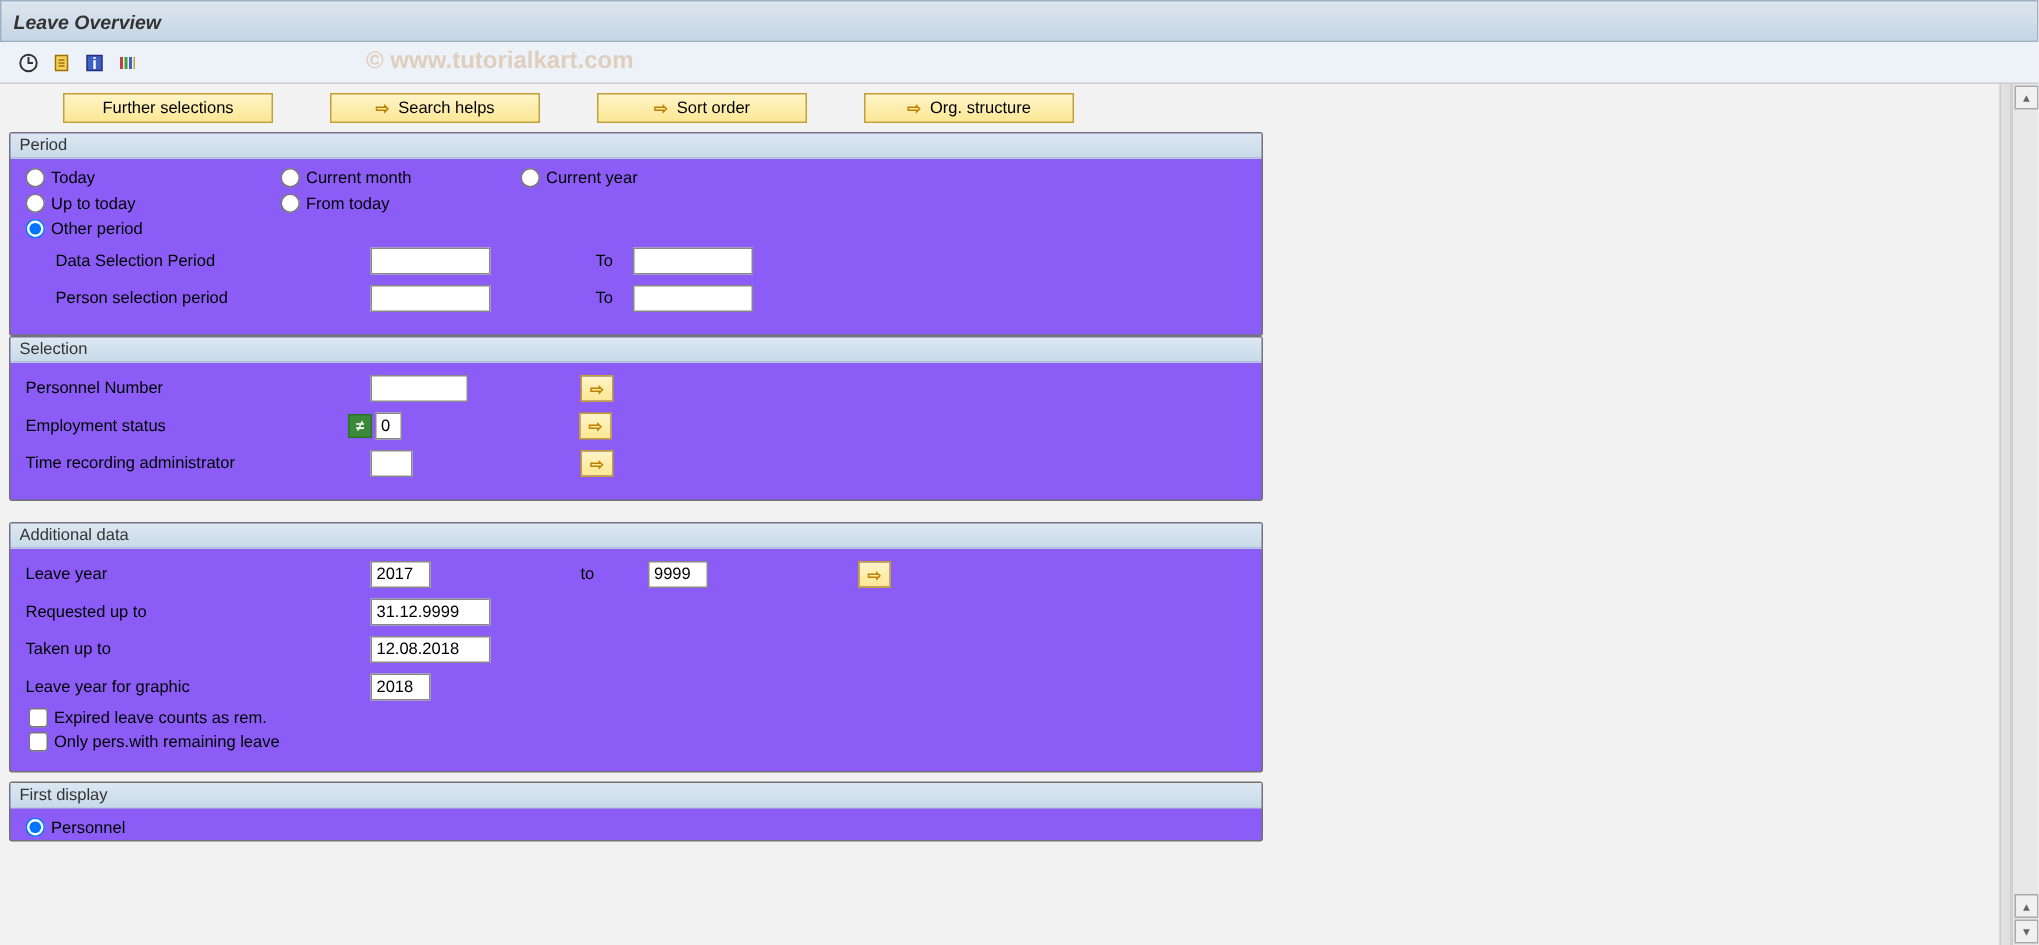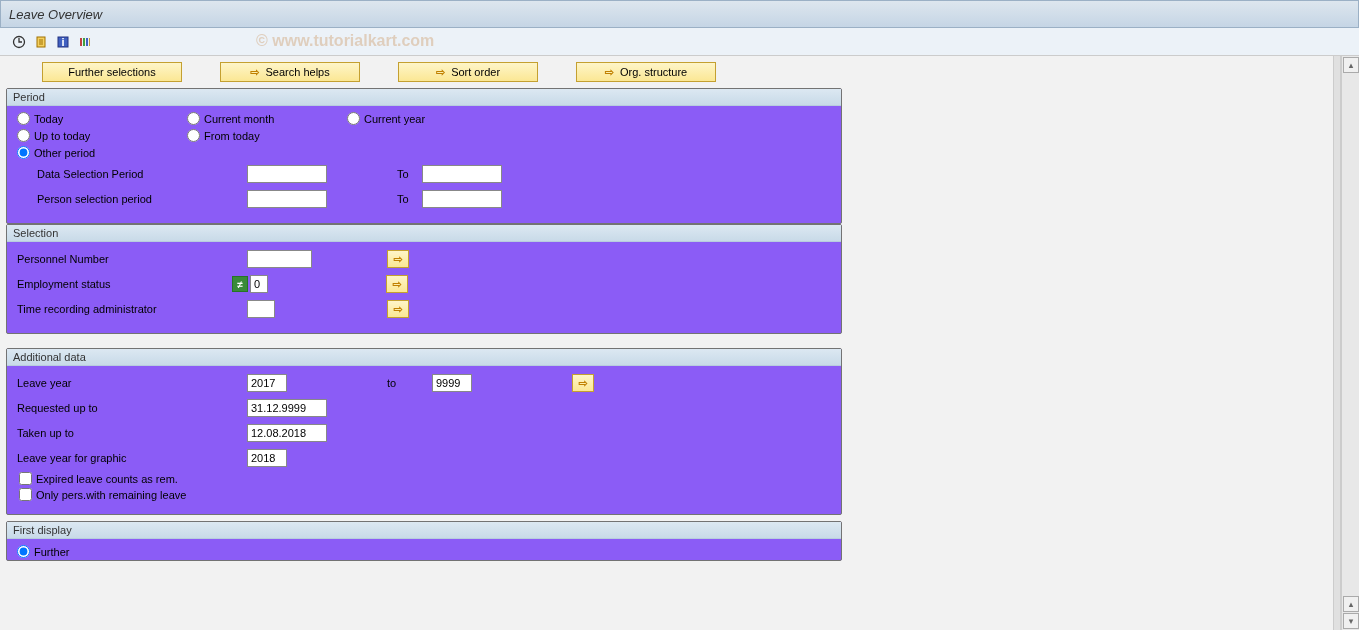--- a/index.html
+++ b/index.html
@@ -1,24 +1,24 @@
 <!DOCTYPE html>
 <html><head>
 <meta charset="utf-8">
 <style>
 * { box-sizing: border-box; margin: 0; padding: 0; font-family: Arial, sans-serif; font-size: 11px; }
 body { background: #f2f2f2; width: 1359px; height: 630px; overflow: hidden; position: relative; }
 
 .title-bar { background: linear-gradient(#dde6ee, #c5d5e5); border: 1px solid #9bb0c5; padding: 4px 8px; height: 28px; display: flex; align-items: center; }
-.title-bar h1 { font-size: 13px; font-weight: normal; font-style: italic; color: #333; }
+.title-bar h1 { font-size: 13px; font-weight: bold; font-style: italic; color: #333; }
 
 .toolbar { background: #ecf2f8; border-bottom: 1px solid #ccc; padding: 3px 10px; height: 28px; display: flex; align-items: center; gap: 4px; position: relative; }
 .toolbar-icon { width: 18px; height: 18px; display: flex; align-items: center; justify-content: center; cursor: pointer; border: 1px solid transparent; border-radius: 2px; }
 
-.watermark { position: absolute; left: 256px; top: 32px; font-size: 16px; color: rgba(200,140,80,0.35); font-weight: bold; pointer-events: none; z-index: 100; }
+.watermark { position: absolute; left: 244px; top: 32px; font-size: 16px; color: rgba(200,140,80,0.35); font-weight: bold; pointer-events: none; z-index: 100; }
 
 .content { padding: 6px; position: relative; height: 570px; }
 
 .button-row { display: flex; gap: 2px; margin-bottom: 6px; }
 .btn-yellow { background: linear-gradient(#fef5c8, #fbe794); border: 1px solid #c4a030; padding: 2px 8px; height: 20px; display: flex; align-items: center; gap: 6px; cursor: pointer; min-width: 140px; justify-content: center; font-size: 11px; margin-left: 36px; }
 .btn-small-yellow { background: linear-gradient(#fef5c8, #fbe794); border: 1px solid #c4a030; width: 22px; height: 18px; display: flex; align-items: center; justify-content: center; cursor: pointer; }
 
 .arrow-right { color: #c08000; font-weight: bold; }
 
 .group-box { border: 1px solid #737373; background: #8b5cf6; width: 836px; border-radius: 2px; }
@@ -225,21 +225,21 @@
           <span>Only pers.with remaining leave</span>
         </label>
     </div>
   </div>
 
   <div class="group-box" style="margin-top:6px">
     <div class="group-title">First display</div>
     <div class="group-body" style="padding-bottom:2px">
       <label class="radio-col">
           <input type="radio" name="firstdisp" checked="" style="">
-          <span>Further</span>
+          <span>Personnel</span>
         </label>
     </div>
   </div>
 
 </div>
 
 <div class="scrollbar-v">
   <div>
     <div class="scroll-btn">▴</div>
   </div>

